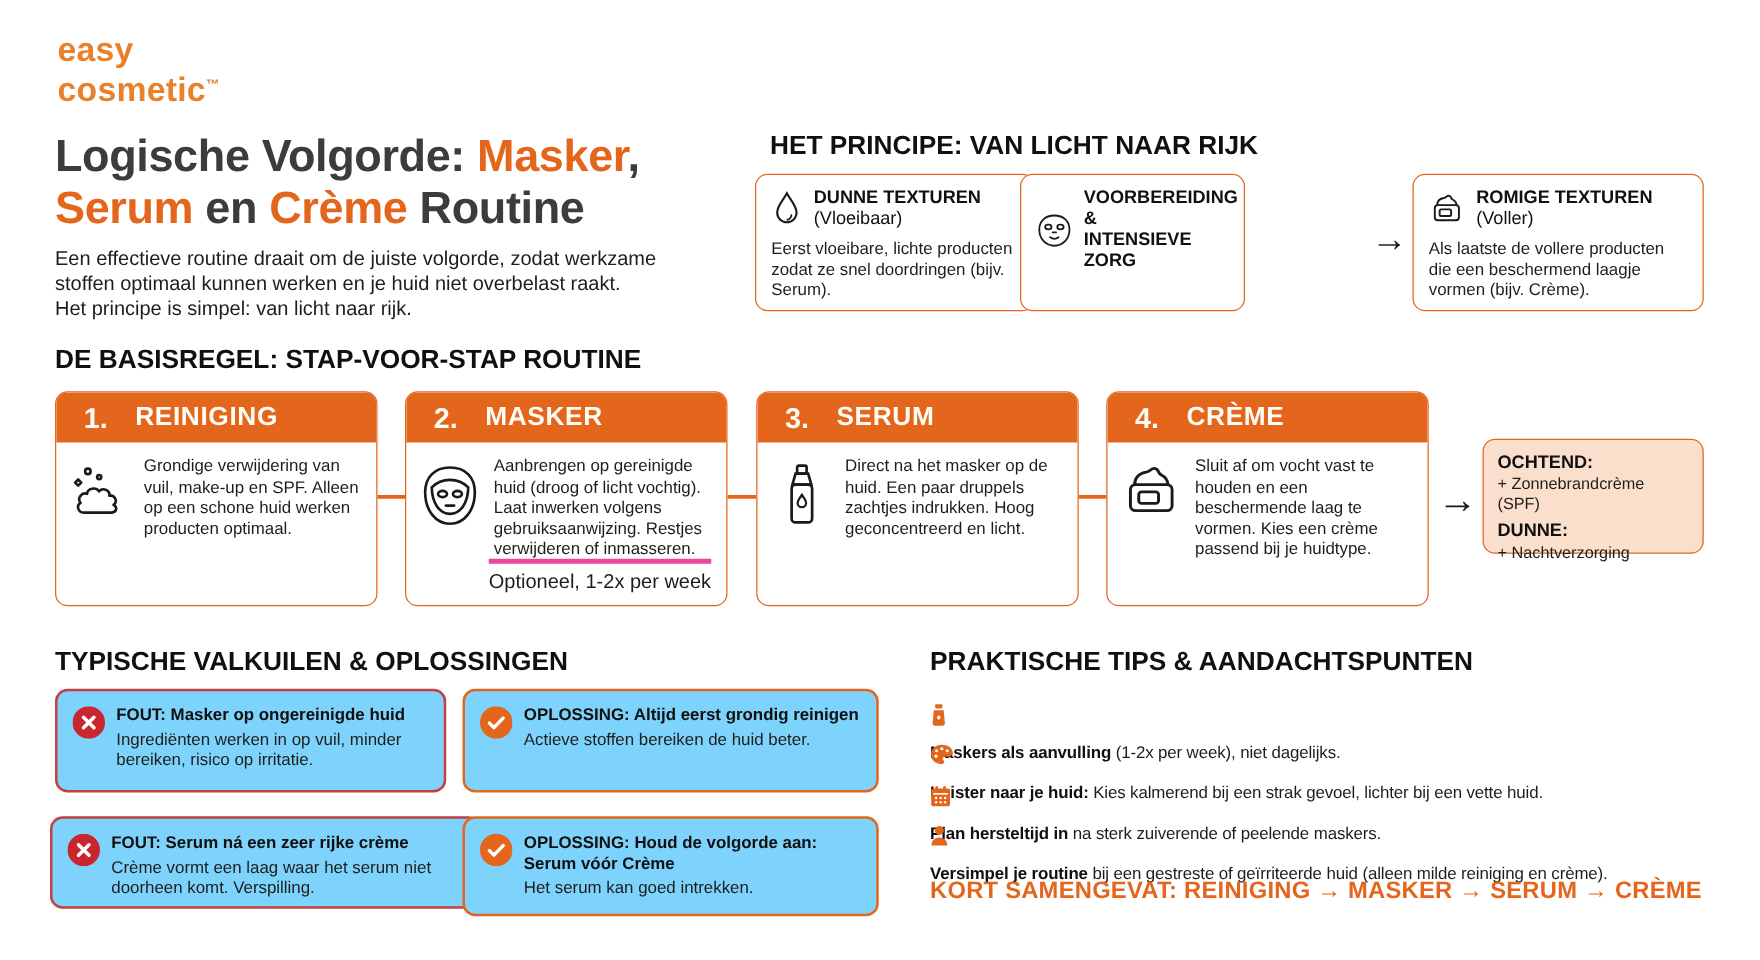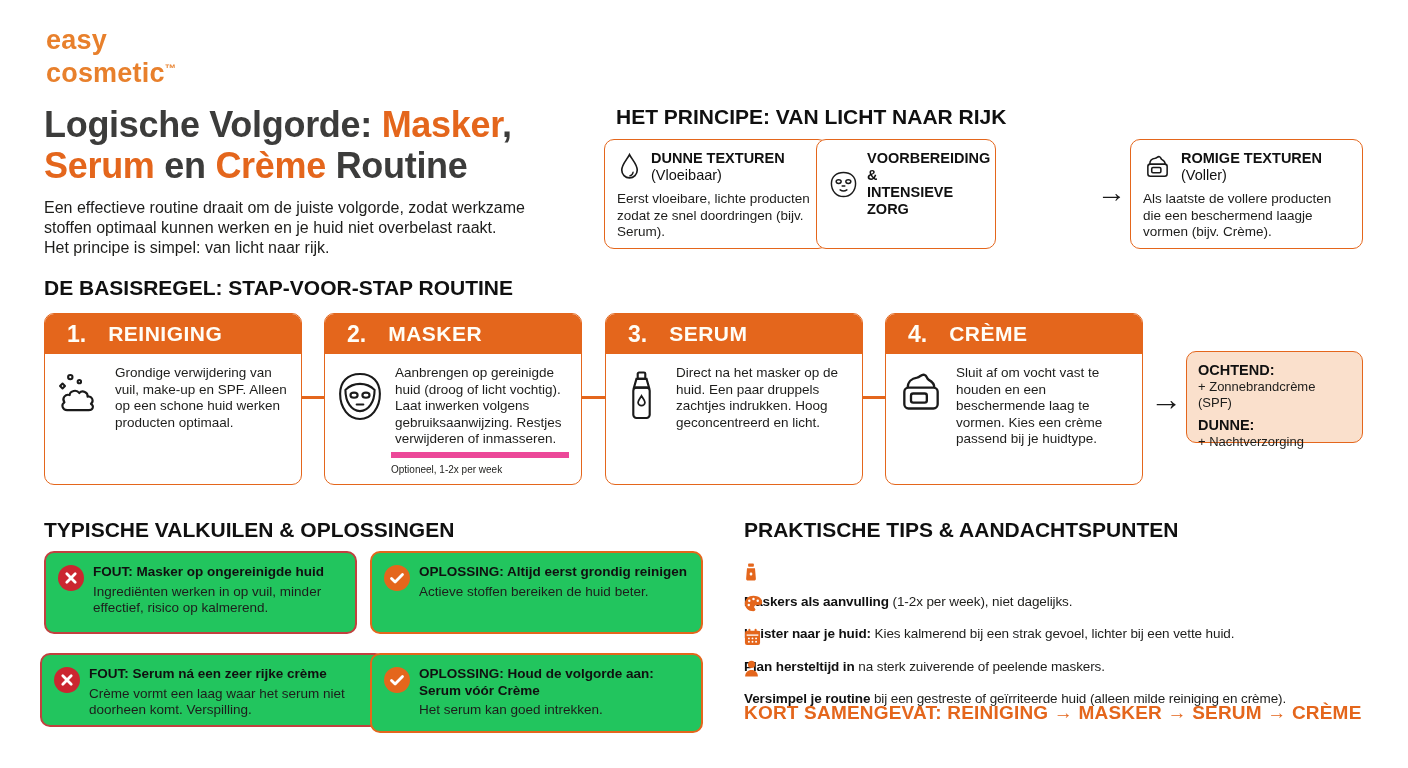--- a/index.html
+++ b/index.html
@@ -43,33 +43,33 @@
   
   .step-card{position:absolute;top:313px;width:258px;height:172px;border:1.5px solid #E4661C;
              border-radius:10px;background:#fff;box-sizing:border-box;overflow:hidden;}
   .step1{left:44px;} .step2{left:324px;} .step3{left:605px;} .step4{left:885px;}
   .step-header{height:40px;background:#E4661C;display:flex;align-items:center;padding-left:22px;color:#FFFDF6;}
   .step-num{font-size:23px;font-weight:bold;margin-right:22px;}
   .step-title{font-size:21px;font-weight:bold;letter-spacing:.5px;}
   .step-body{display:flex;gap:8px;padding:11px 10px 0 8px;}
   .step-icon{flex:0 0 54px;display:flex;justify-content:center;padding-top:5px;}
   .step-text{font-size:13.5px;line-height:16.5px;color:#1d1d1b;}
-  .step-note{position:absolute;left:66px;right:12px;bottom:9px;border-top:6px solid #ec4899;
-             padding-top:6px;font-size:10px;color:#1d1d1b;}
+  .step-note{position:absolute;left:66px;right:12px;bottom:9px;border-top:4px solid #ec4899;
+             padding-top:6px;font-size:16px;color:#1d1d1b;}
 
   .connector{position:absolute;top:396px;height:3px;background:#E4661C;}
   .conn1{left:302px;width:22px;} .conn2{left:582px;width:23px;} .conn3{left:863px;width:22px;}
 
   .after-box{position:absolute;left:1186px;top:351px;width:177px;height:92px;background:#FAE0CC;
              border:1.5px solid #E4661C;border-radius:10px;box-sizing:border-box;padding:10px 11px;}
   .after-label{font-size:14.5px;font-weight:bold;color:#101010;line-height:17px;}
   .after-text{font-size:13px;line-height:16px;margin-bottom:6px;}
 
   
-  .pitfall{position:absolute;background:#22c55e;border-radius:10px;box-sizing:border-box;
+  .pitfall{position:absolute;background:#7dd3fc;border-radius:10px;box-sizing:border-box;
            padding:11px 12px;display:flex;gap:9px;}
   .pf-red{border:2px solid #C2403F;}
   .pf-orange{border:2px solid #E4661C;}
   .pf1{left:44px;top:551px;width:313px;height:83px;}
   .pf2{left:370px;top:551px;width:333px;height:83px;}
   .pf3{left:40px;top:653px;width:345px;height:74px;}
   .pf4{left:370px;top:653px;width:333px;height:80px;}
   .pitfall-icon{flex:0 0 26px;padding-top:1px;}
   .pitfall-title{font-size:13.5px;font-weight:bold;color:#101010;line-height:16.5px;}
   .pitfall-body{font-size:13.5px;line-height:16px;margin-top:3px;}
@@ -251,21 +251,21 @@
 
   <div class="pitfall pf-red pf1">
     <span class="pitfall-icon">
       <svg viewBox="0 0 26 26" width="26" height="26">
         <circle cx="13" cy="13" r="13" fill="#CB2630"></circle>
         <path d="M8.8 8.8 L17.2 17.2 M17.2 8.8 L8.8 17.2" stroke="#fff" stroke-width="2.8" stroke-linecap="round"></path>
       </svg>
     </span>
     <div>
       <div class="pitfall-title">FOUT: Masker op ongereinigde huid</div>
-      <div class="pitfall-body">Ingrediënten werken in op vuil, minder effectief, risico op kalmerend.</div>
+      <div class="pitfall-body">Ingrediënten werken in op vuil, minder bereiken, risico op irritatie.</div>
     </div>
   </div>
 
   <div class="pitfall pf-orange pf2">
     <span class="pitfall-icon">
       <svg viewBox="0 0 26 26" width="26" height="26">
         <circle cx="13" cy="13" r="13" fill="#E4661C"></circle>
         <path d="M7.5 13.5 l3.6 3.6 L18.5 9.5" stroke="#fff" stroke-width="2.8" fill="none" stroke-linecap="round" stroke-linejoin="round"></path>
       </svg>
     </span>

